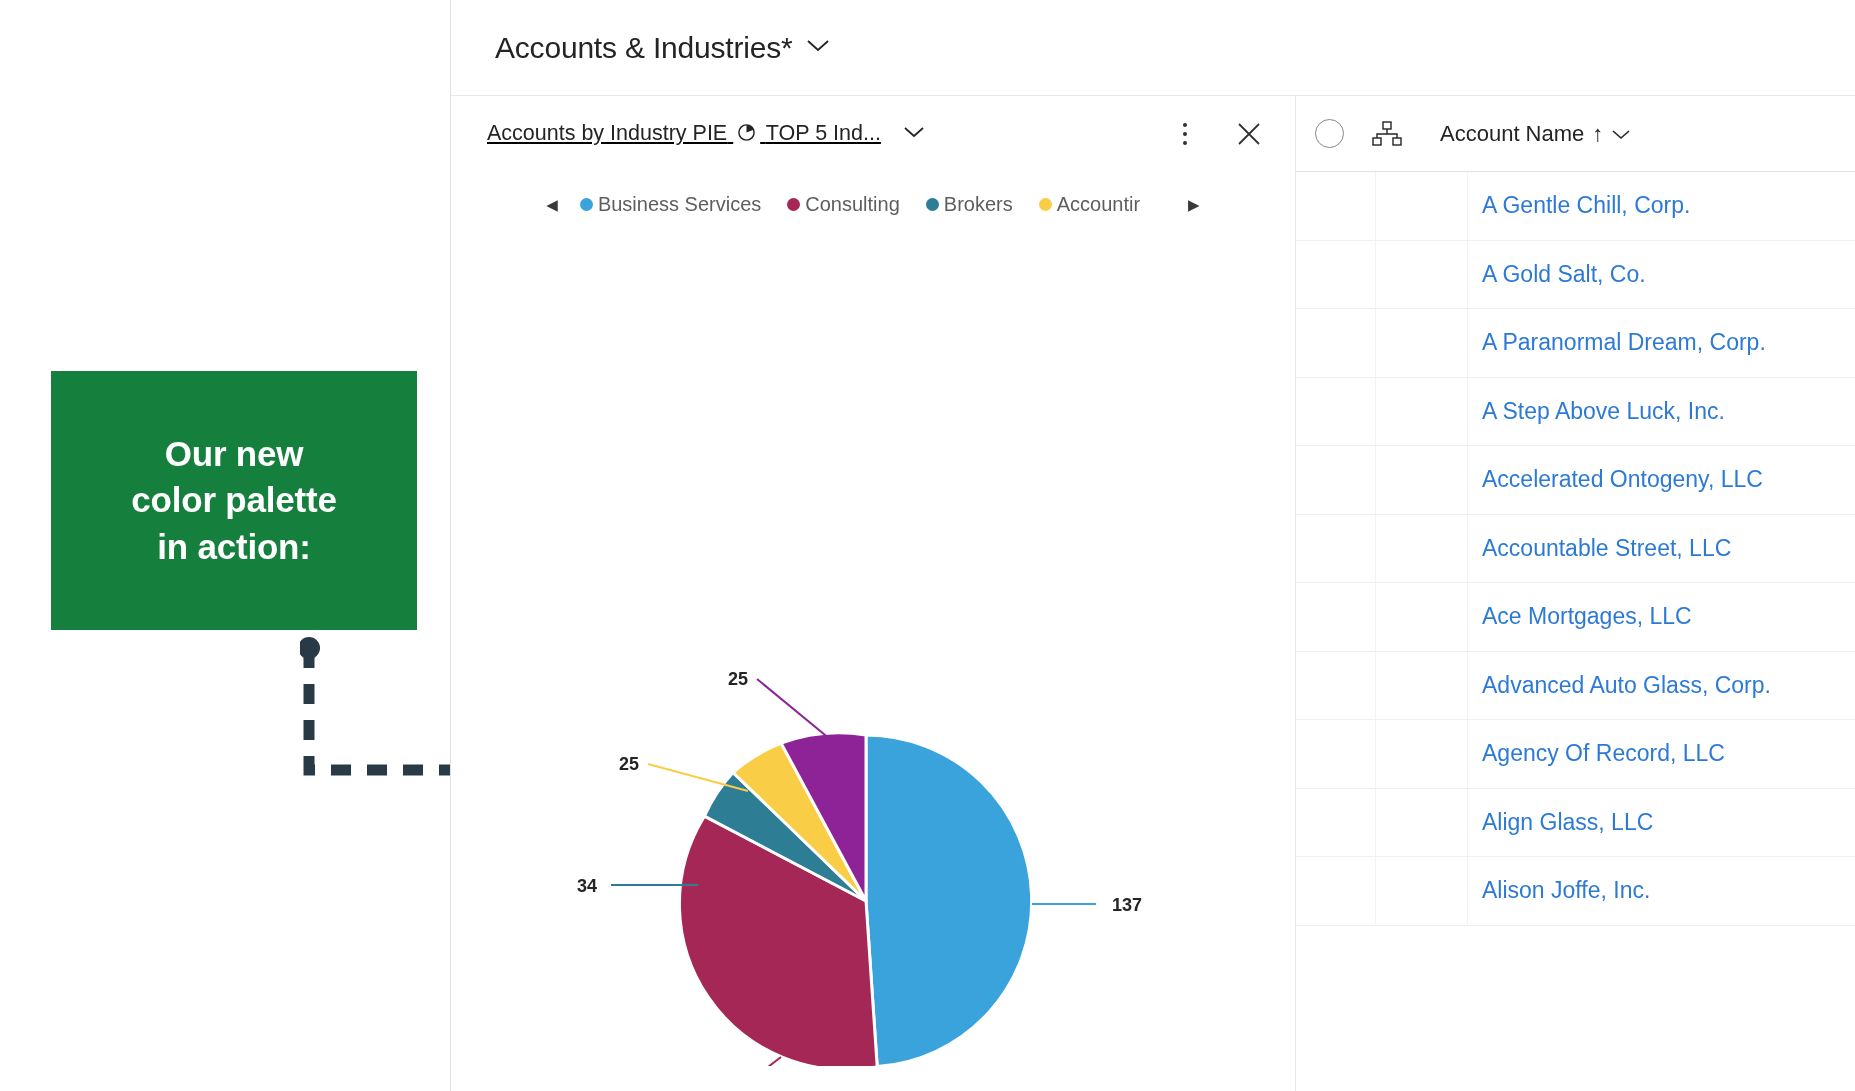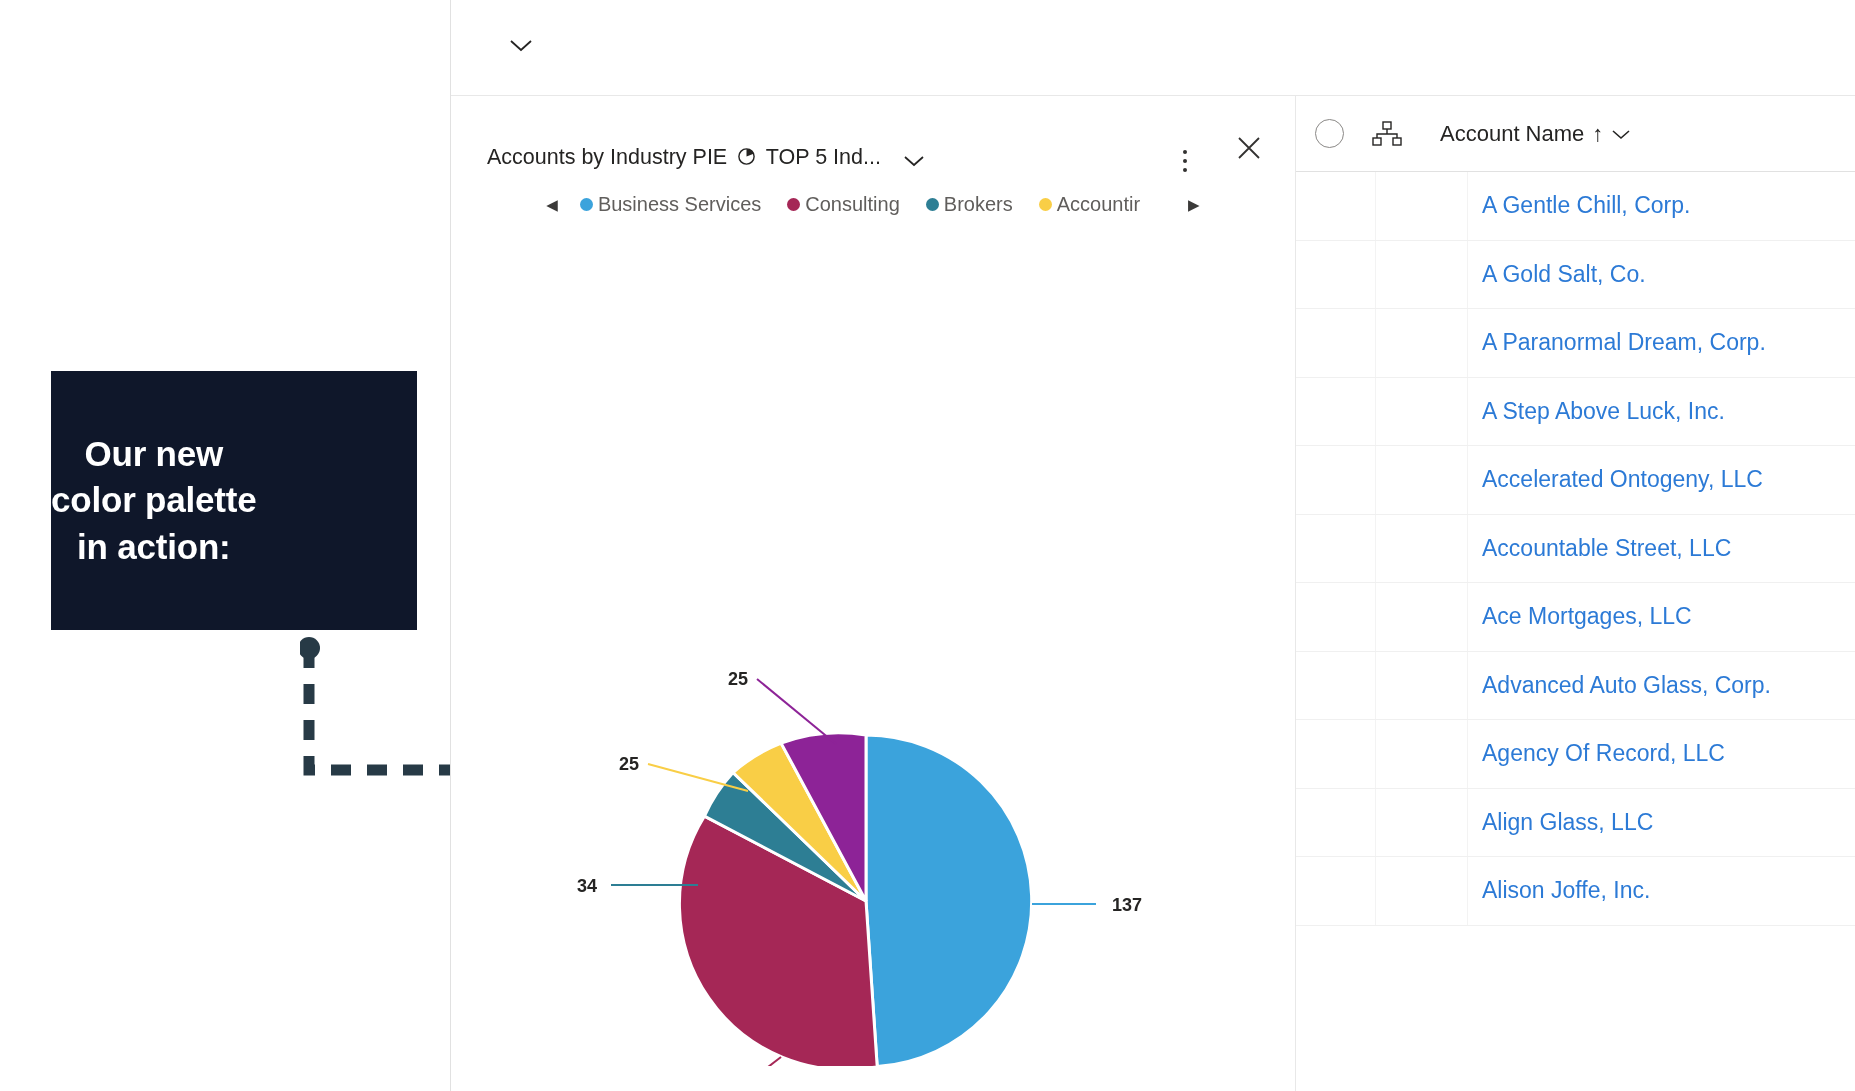--- a/index.html
+++ b/index.html
@@ -16,24 +16,24 @@
     background: #ffffff;
   }
 
   
   .annot-box {
     position: absolute;
     left: 51px;
     top: 371px;
     width: 366px;
     height: 259px;
-    background: #0f172a;
-    display: flex;
-    align-items: center;
-    justify-content: flex-start;
+    background: #15803d;
+    display: flex;
+    align-items: center;
+    justify-content: center;
     box-sizing: border-box;
   }
   .annot-text {
     color: #ffffff;
     font-size: 35px;
     font-weight: bold;
     line-height: 1.33;
     text-align: center;
     white-space: pre-line;
     letter-spacing: -0.2px;
@@ -86,23 +86,24 @@
   
   .chart-pane {
     width: 845px;
     border-right: 1px solid #e8e8e8;
     box-sizing: border-box;
     position: relative;
   }
   .chart-bar {
     height: 76px;
     display: flex;
-    align-items: flex-end;
+    align-items: center;
     padding: 0 0 0 36px;
     box-sizing: border-box;
+    text-decoration: underline;
   }
   .chart-title {
     font-size: 21.5px;
     color: #252423;
     white-space: nowrap;
   }
   .pie-glyph {
     display: inline-block;
     vertical-align: -2px;
     margin: 0 4px;
@@ -267,20 +268,21 @@
 
   <svg class="annot-arrow" viewBox="0 0 300 190">
     <circle cx="9" cy="18" r="11" fill="#273A46"></circle>
     <path d="M9 18 L9 140 L200 140" stroke="#273A46" stroke-width="11" fill="none" stroke-dasharray="20 16" stroke-linecap="butt"></path>
     <path d="M196 123 L232 140 L196 157 L204 140 Z" fill="#273A46"></path>
   </svg>
 
   <div class="app">
 
     <div class="app-header">
+      <span class="app-title">Accounts &amp; Industries*</span>
       <span class="chev">
         <svg width="24" height="14" viewBox="0 0 24 14">
           <path d="M2 2 L12 11 L22 2" stroke="#252423" stroke-width="1.8" fill="none"></path>
         </svg>
       </span>
     </div>
 
     <div class="app-body">
 
       <div class="chart-pane">

